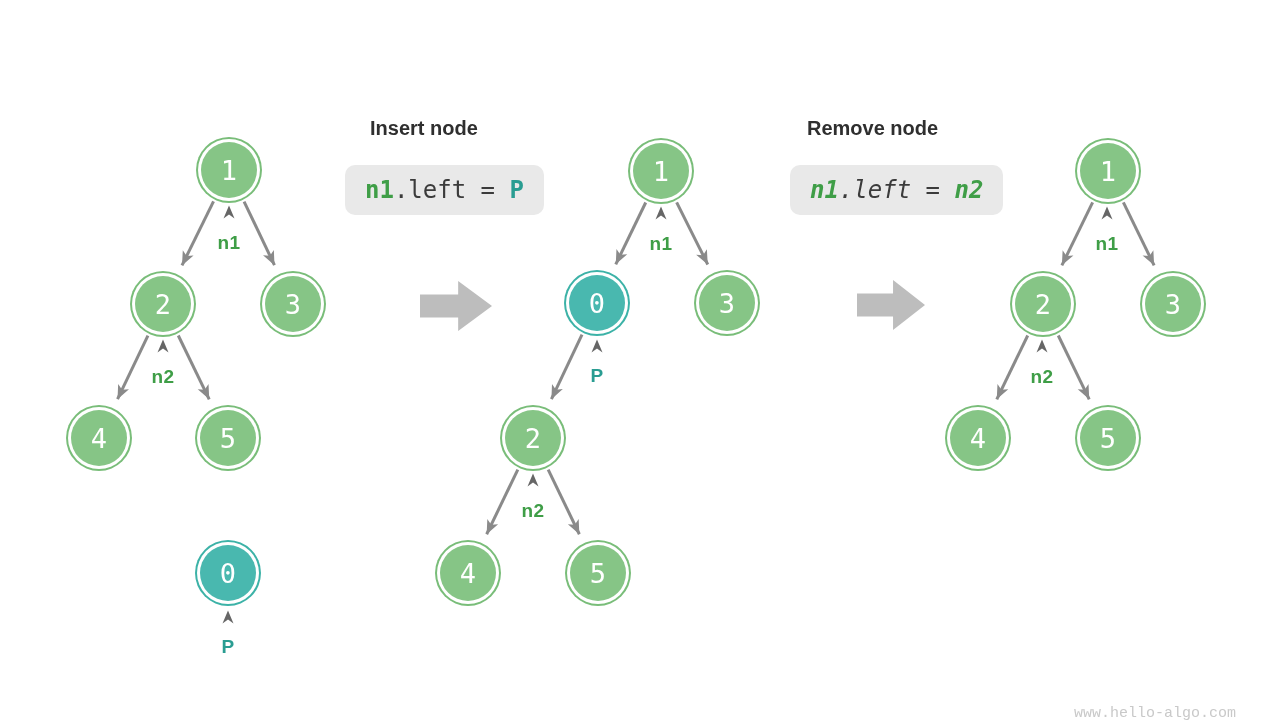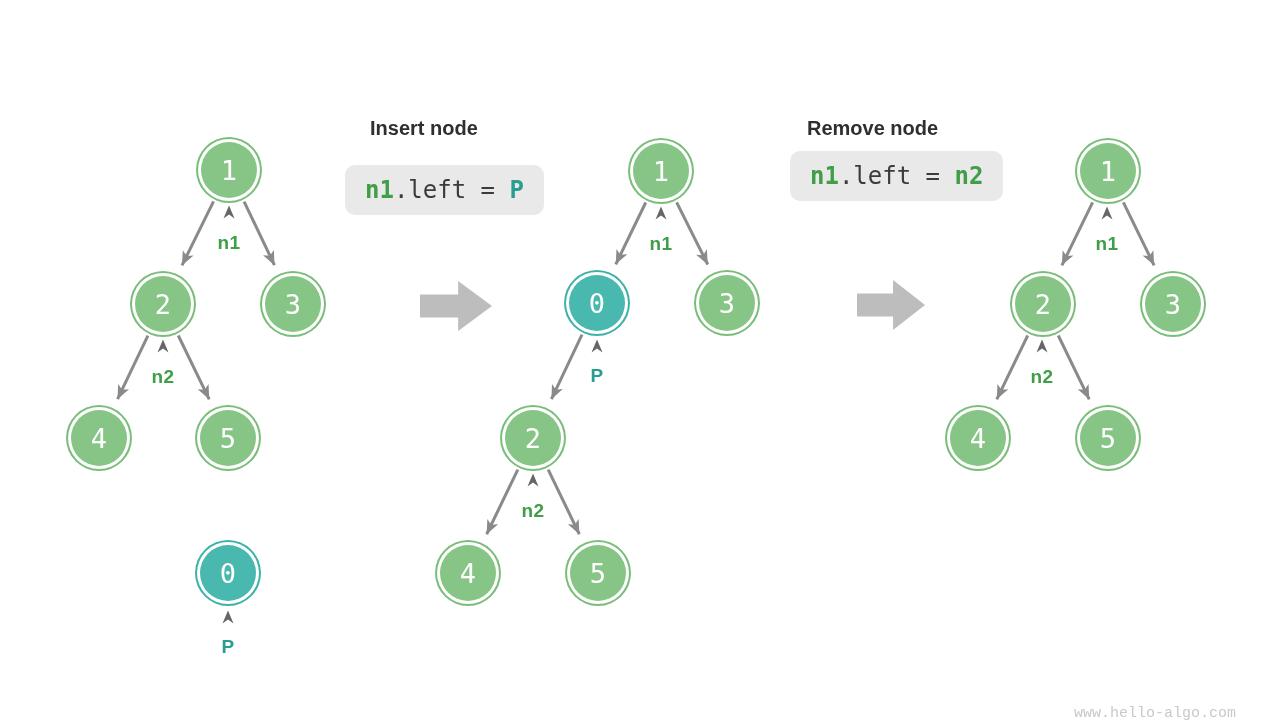--- a/index.html
+++ b/index.html
@@ -31,21 +31,21 @@
   .section-title.insert { left:370px; top:89px; }
   .section-title.remove { left:807px; top:89px; }
 
   .codebox {
     position:absolute; background:#e9e9e9; border-radius:10px;
     padding:6px 20px; z-index:2;
     font-family:"DejaVu Sans Mono", monospace; font-size:24px; line-height:38px;
     color:#3b3b3b; white-space:pre;
   }
   .codebox.insert { left:345px; top:137px; }
-  .codebox.remove { left:790px; top:123px; }
+  .codebox.remove { left:790px; top:137px;font-style:italic; }
   .seg-green { color:#3f9e47; font-weight:bold; }
   .seg-teal  { color:#2a9d92; font-weight:bold; }
   .seg-plain { color:#3b3b3b; }
 
   .watermark {
     position:absolute; right:44px; bottom:26px; z-index:2;
     font-family:Liberation Mono, monospace; font-size:15px; color:#c9c9c9;
   }
 </style>
 </head>

